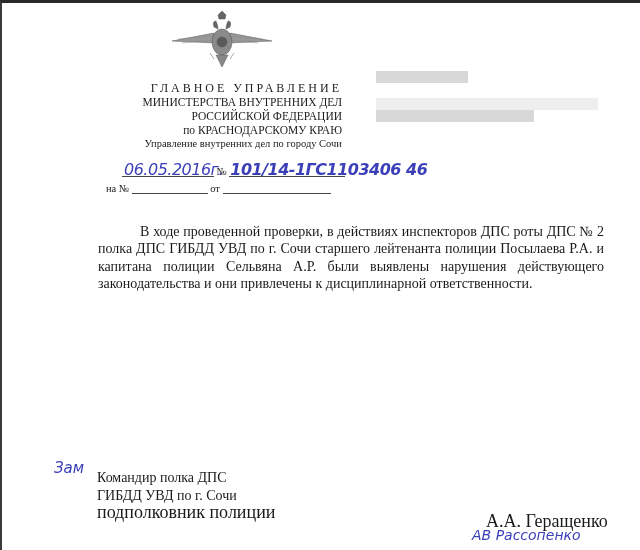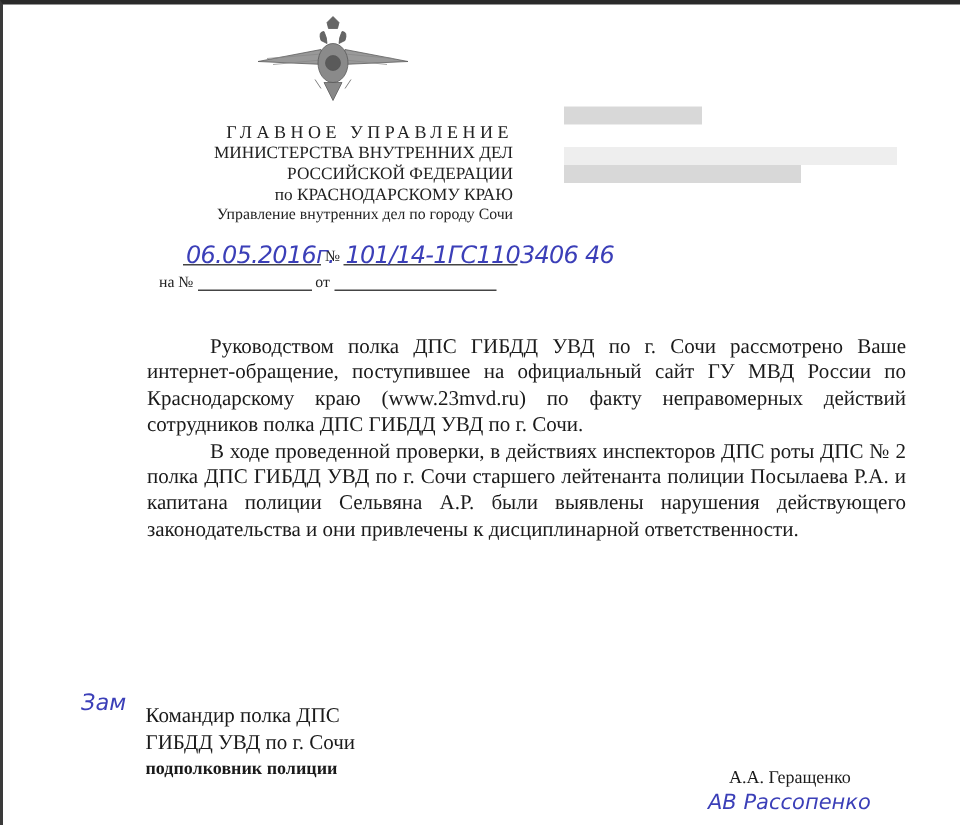--- a/index.html
+++ b/index.html
@@ -43,23 +43,23 @@
     }
     .body-text {
       position: absolute; left: 96px; top: 220px; width: 506px;
       font-size: 14px; line-height: 17.4px; text-align: justify;
     }
     .body-text p { margin: 0; text-indent: 42px; }
     .signature-block {
       position: absolute; left: 95px; top: 466px;
       font-size: 14px; line-height: 17.5px;
     }
-    .signature-block .rank { font-size: 12px; font-weight: bold; }
+    .signature-block .rank { font-size: 18px; }
     .signer-name {
-      position: absolute; left: 484px; top: 508px; font-size: 12px;
+      position: absolute; left: 484px; top: 508px; font-size: 18px;
     }
     .hw {
       position: absolute; font-family: "DejaVu Sans", sans-serif; font-style: italic;
       color: #3b3fb8;
     }
   </style>
 </head>
 <body>
 
 <div class="frame">
@@ -92,32 +92,31 @@
     <div class="redacted" style="left:374px; top:95px; width:222px; height:12px; background:#ececec;"></div>
     <div class="redacted" style="left:374px; top:107px; width:158px; height:12px;"></div>
   </div>
 
   <div class="reg-line" style="left:120px; top:161px;">
     <span class="uline" style="width:92px; position:relative;">
       <span class="handwritten" style="position:absolute; left:2px; top:-4px;">06.05.2016г.</span>
     </span>
     <span>№</span>
     <span class="uline" style="width:116px; position:relative;">
-      <span class="handwritten" style="position:absolute; left:1px; top:-4px; white-space:nowrap;">101/14-1ГС1103406 46</span>
+      <span class="handwritten" style="position:absolute; left:1px; top:-4px; white-space:nowrap;font-weight:bold;">101/14-1ГС1103406 46</span>
     </span>
   </div>
   <div class="reg-line" style="left:104px; top:178px;">
     <span>на №</span>
     <span class="uline" style="width:76px;"></span>
     <span>от</span>
     <span class="uline" style="width:108px;"></span>
   </div>
 
   <div class="body-text">
-    <p>Руководством полка ДПС ГИБДД УВД по г. Сочи рассмотрено Ваше интернет-обращение, поступившее на официальный сайт ГУ МВД России по Краснодарскому краю (www.23mvd.ru) по факту неправомерных действий сотрудников полка ДПС ГИБДД УВД по г. Сочи.</p>
     <p>В ходе проведенной проверки, в действиях инспекторов ДПС роты ДПС № 2 полка ДПС ГИБДД УВД по г. Сочи старшего лейтенанта полиции Посылаева Р.А. и капитана полиции Сельвяна А.Р. были выявлены нарушения действующего законодательства и они привлечены к дисциплинарной ответственности.</p>
   </div>
 
   <div class="hw" style="left:52px; top:456px; font-size:15px;">Зам</div>
   <div class="signature-block">
     <div>Командир полка ДПС</div>
     <div>ГИБДД УВД по г. Сочи</div>
     <div class="rank">подполковник полиции</div>
   </div>
 

